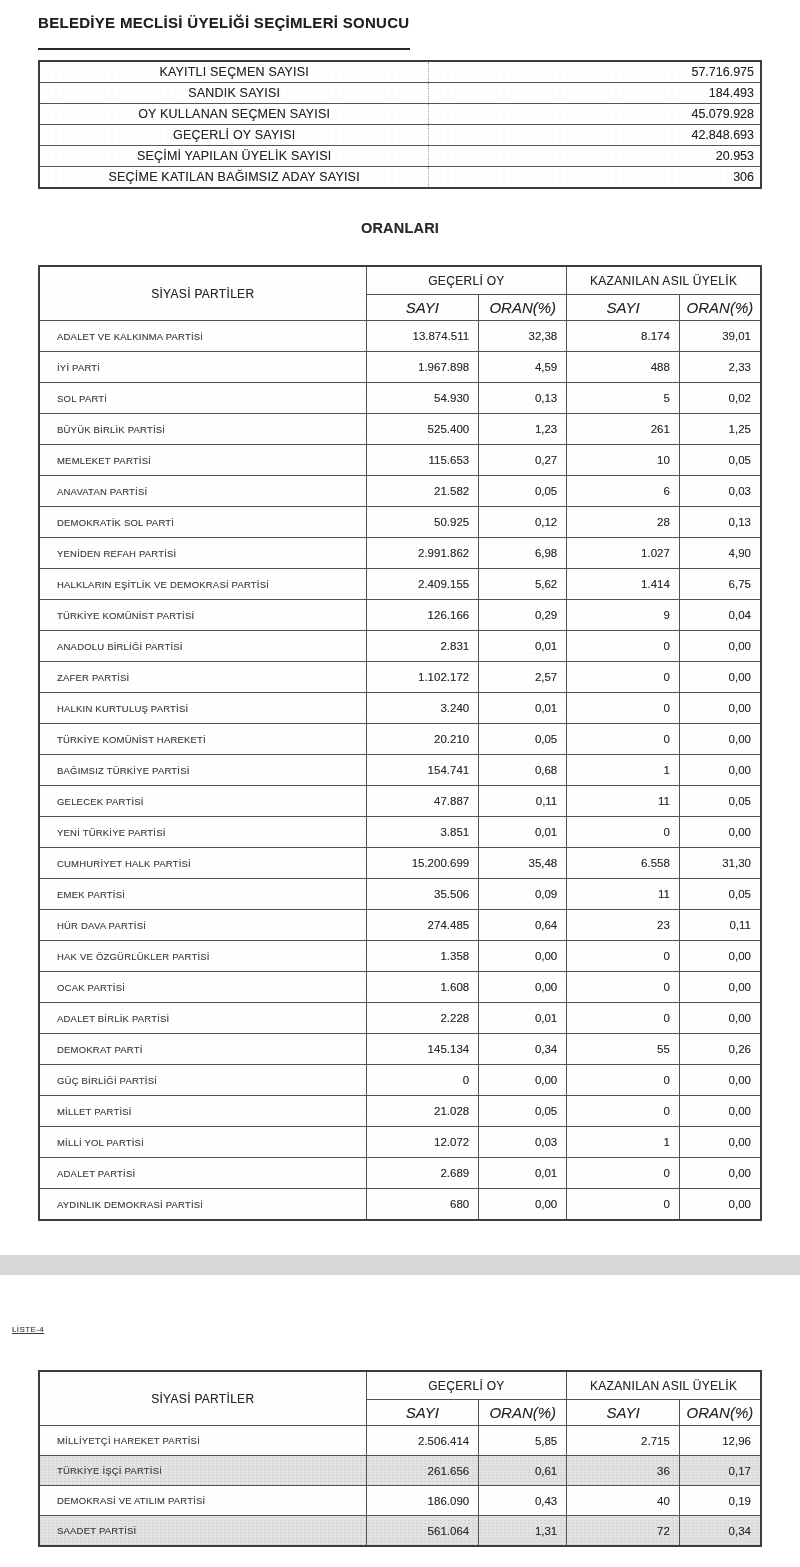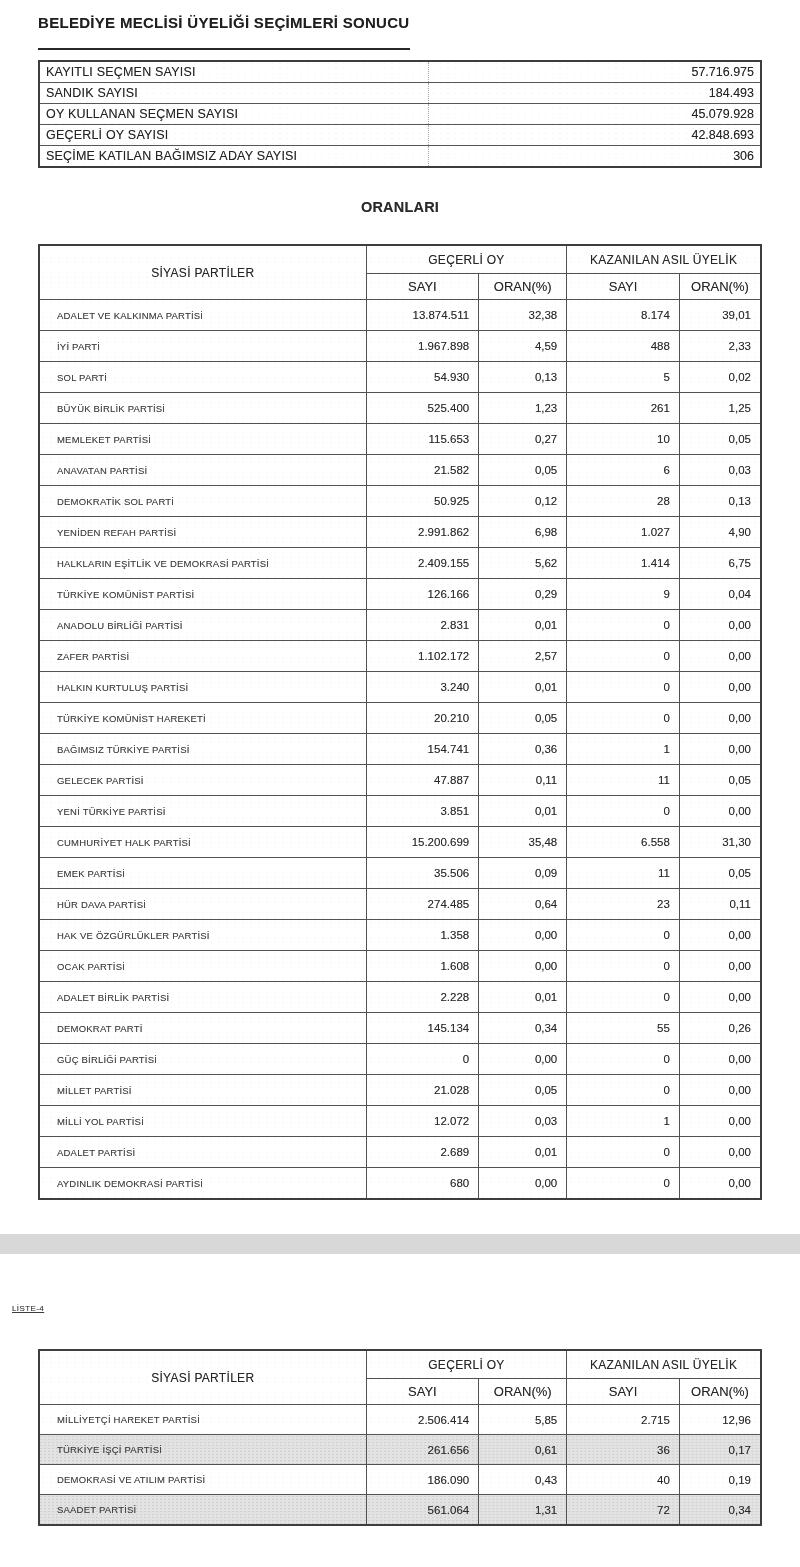--- a/index.html
+++ b/index.html
@@ -11,34 +11,34 @@
     text-shadow:0 0 .6px rgba(45,45,45,.4);}
   
   .title{margin:14px 0 0 38px;font-size:15px;font-weight:bold;letter-spacing:.3px;
     color:#1f1f1f;display:inline-block;border-bottom:2px solid #272727;padding-bottom:17px;}
   
   .summary{width:724px;margin:10px 0 0 38px;border-collapse:collapse;
     border:2px solid #3d3d3d;background-image:radial-gradient(rgba(0,0,0,.03) 1px,transparent 1px);
     background-size:7px 5px;}
   .summary td{border-top:1px solid #565656;border-bottom:1px solid #565656;
     height:20px;padding:0 6px;font-size:12.5px;color:#242424;}
-  .sum-label{width:54%;letter-spacing:.2px;border-right:1px dotted #a7a7a7;}
+  .sum-label{width:54%;letter-spacing:.2px;border-right:1px dotted #a7a7a7;text-align:center;}
   .sum-value{text-align:right;padding-right:9px;font-size:12.5px;}
   
   .subtitle{margin:28px auto 0 auto;width:92%;text-align:center;font-size:14.5px;
     font-weight:600;color:#2a2a2a;line-height:1.55;letter-spacing:.2px;}
   
   table.results{width:724px;margin:0 0 0 38px;border-collapse:collapse;
     border:2px solid #3d3d3d;
     background-image:radial-gradient(rgba(0,0,0,.035) 1px,transparent 1px);
     background-size:8px 5px;}
   table.results th,table.results td{border:1px solid #525252;}
   th.party-head{font-size:12px;font-weight:normal;color:#262626;letter-spacing:.3px;}
   th.group-head{height:25px;font-size:12px;font-weight:normal;color:#262626;letter-spacing:.3px;}
-  th.sub-head{height:23px;font-size:13px;font-weight:normal;color:#262626;}
+  th.sub-head{height:23px;font-size:15px;font-weight:normal;color:#262626;font-style:italic;}
   td.party{font-size:9.5px;color:#3f3f3f;padding:0 17px;letter-spacing:.2px;height:28px;}
   td.num{font-size:11.5px;color:#282828;text-align:right;padding-right:9px;height:28px;}
   #table2 td.party,#table2 td.num{height:27px;}
   tr.shaded{background:#e2e2e2;
     background-image:radial-gradient(rgba(0,0,0,.08) 1px,transparent 1px);
     background-size:4px 3px;}
   
   .page-band{width:800px;height:20px;background:#d8d8d8;margin-top:34px;}
   .liste-label{margin:50px 42px 0 12px;font-size:8px;color:#3c3c3c;letter-spacing:.4px;text-decoration:underline;}
   .spacer-t1{height:26px;}
@@ -63,20 +63,24 @@
           <td class="sum-label">SANDIK SAYISI</td>
           <td class="sum-value">184.493</td>
         </tr>
         <tr>
           <td class="sum-label">OY KULLANAN SEÇMEN SAYISI</td>
           <td class="sum-value">45.079.928</td>
         </tr>
         <tr>
           <td class="sum-label">GEÇERLİ OY SAYISI</td>
           <td class="sum-value">42.848.693</td>
+        </tr>
+        <tr>
+          <td class="sum-label">SEÇİMİ YAPILAN ÜYELİK SAYISI</td>
+          <td class="sum-value">20.953</td>
         </tr>
         <tr>
           <td class="sum-label">SEÇİME KATILAN BAĞIMSIZ ADAY SAYISI</td>
           <td class="sum-value">306</td>
         </tr>
       </tbody>
   </table>
 
   <div class="subtitle">
     <div>ORANLARI</div>
@@ -200,21 +204,21 @@
         <tr>
           <td class="party">TÜRKİYE KOMÜNİST HAREKETİ</td>
           <td class="num">20.210</td>
           <td class="num">0,05</td>
           <td class="num">0</td>
           <td class="num">0,00</td>
         </tr>
         <tr>
           <td class="party">BAĞIMSIZ TÜRKİYE PARTİSİ</td>
           <td class="num">154.741</td>
-          <td class="num">0,36</td>
+          <td class="num">0,68</td>
           <td class="num">1</td>
           <td class="num">0,00</td>
         </tr>
         <tr>
           <td class="party">GELECEK PARTİSİ</td>
           <td class="num">47.887</td>
           <td class="num">0,11</td>
           <td class="num">11</td>
           <td class="num">0,05</td>
         </tr>

